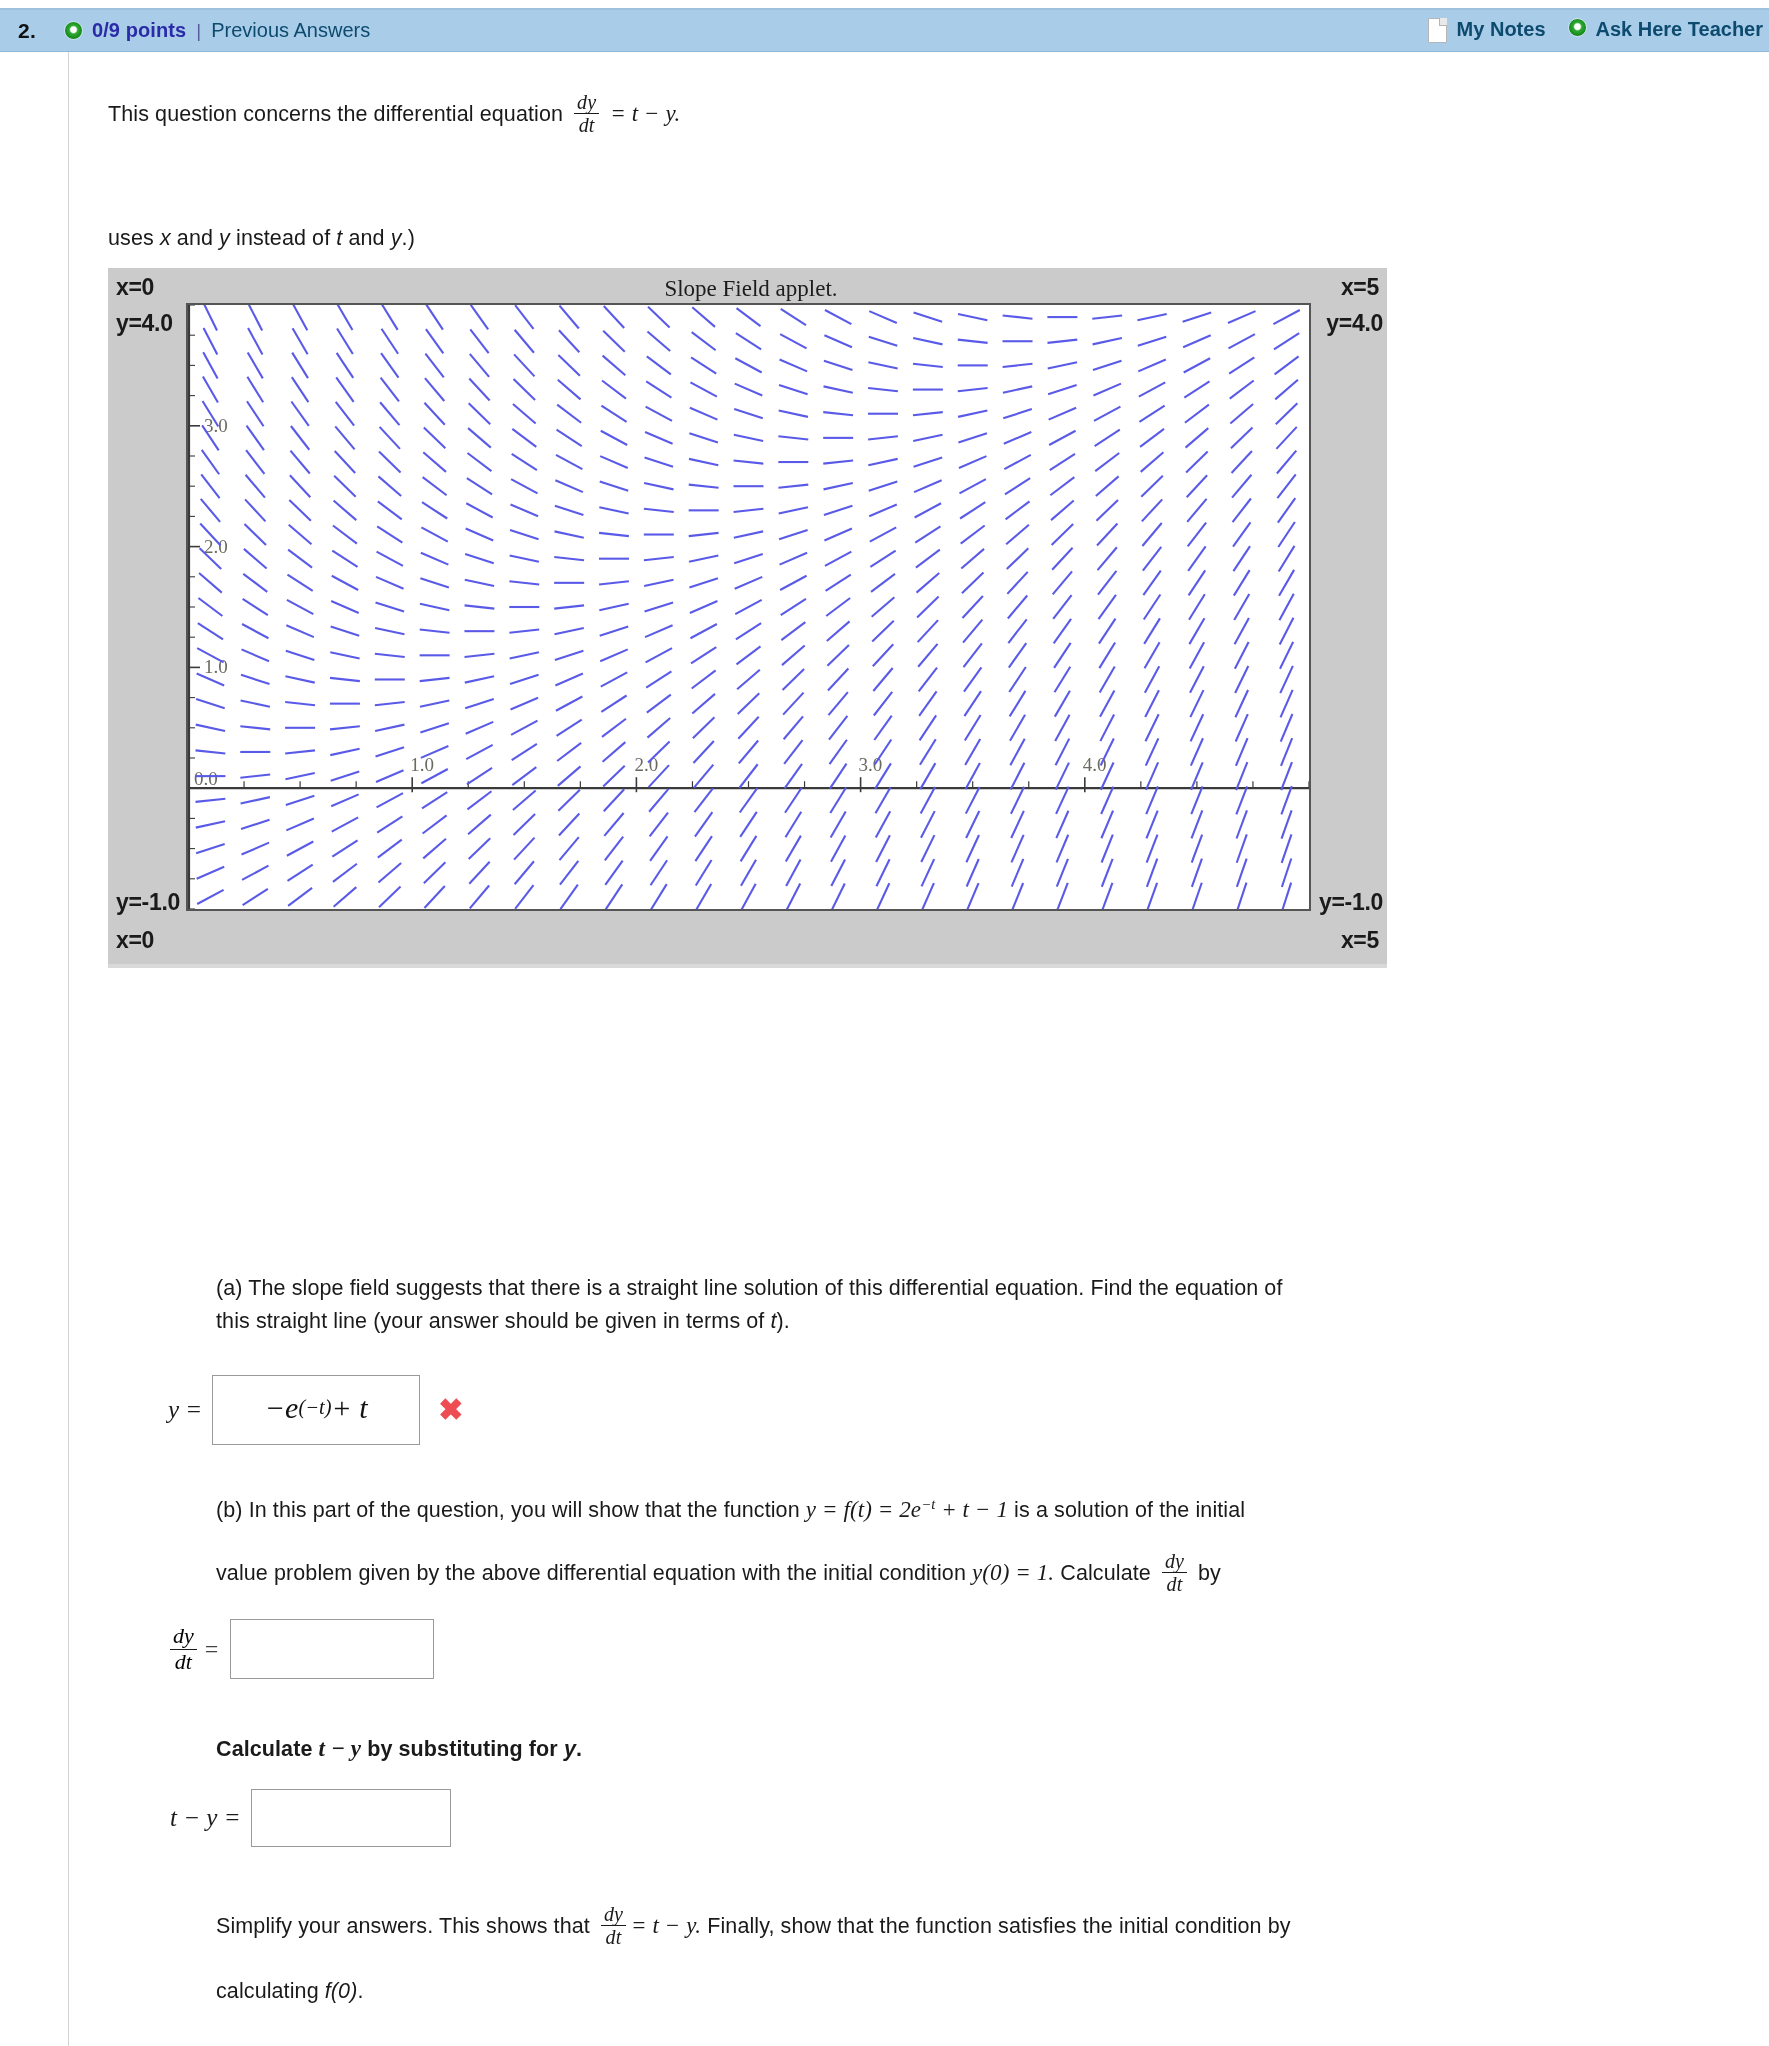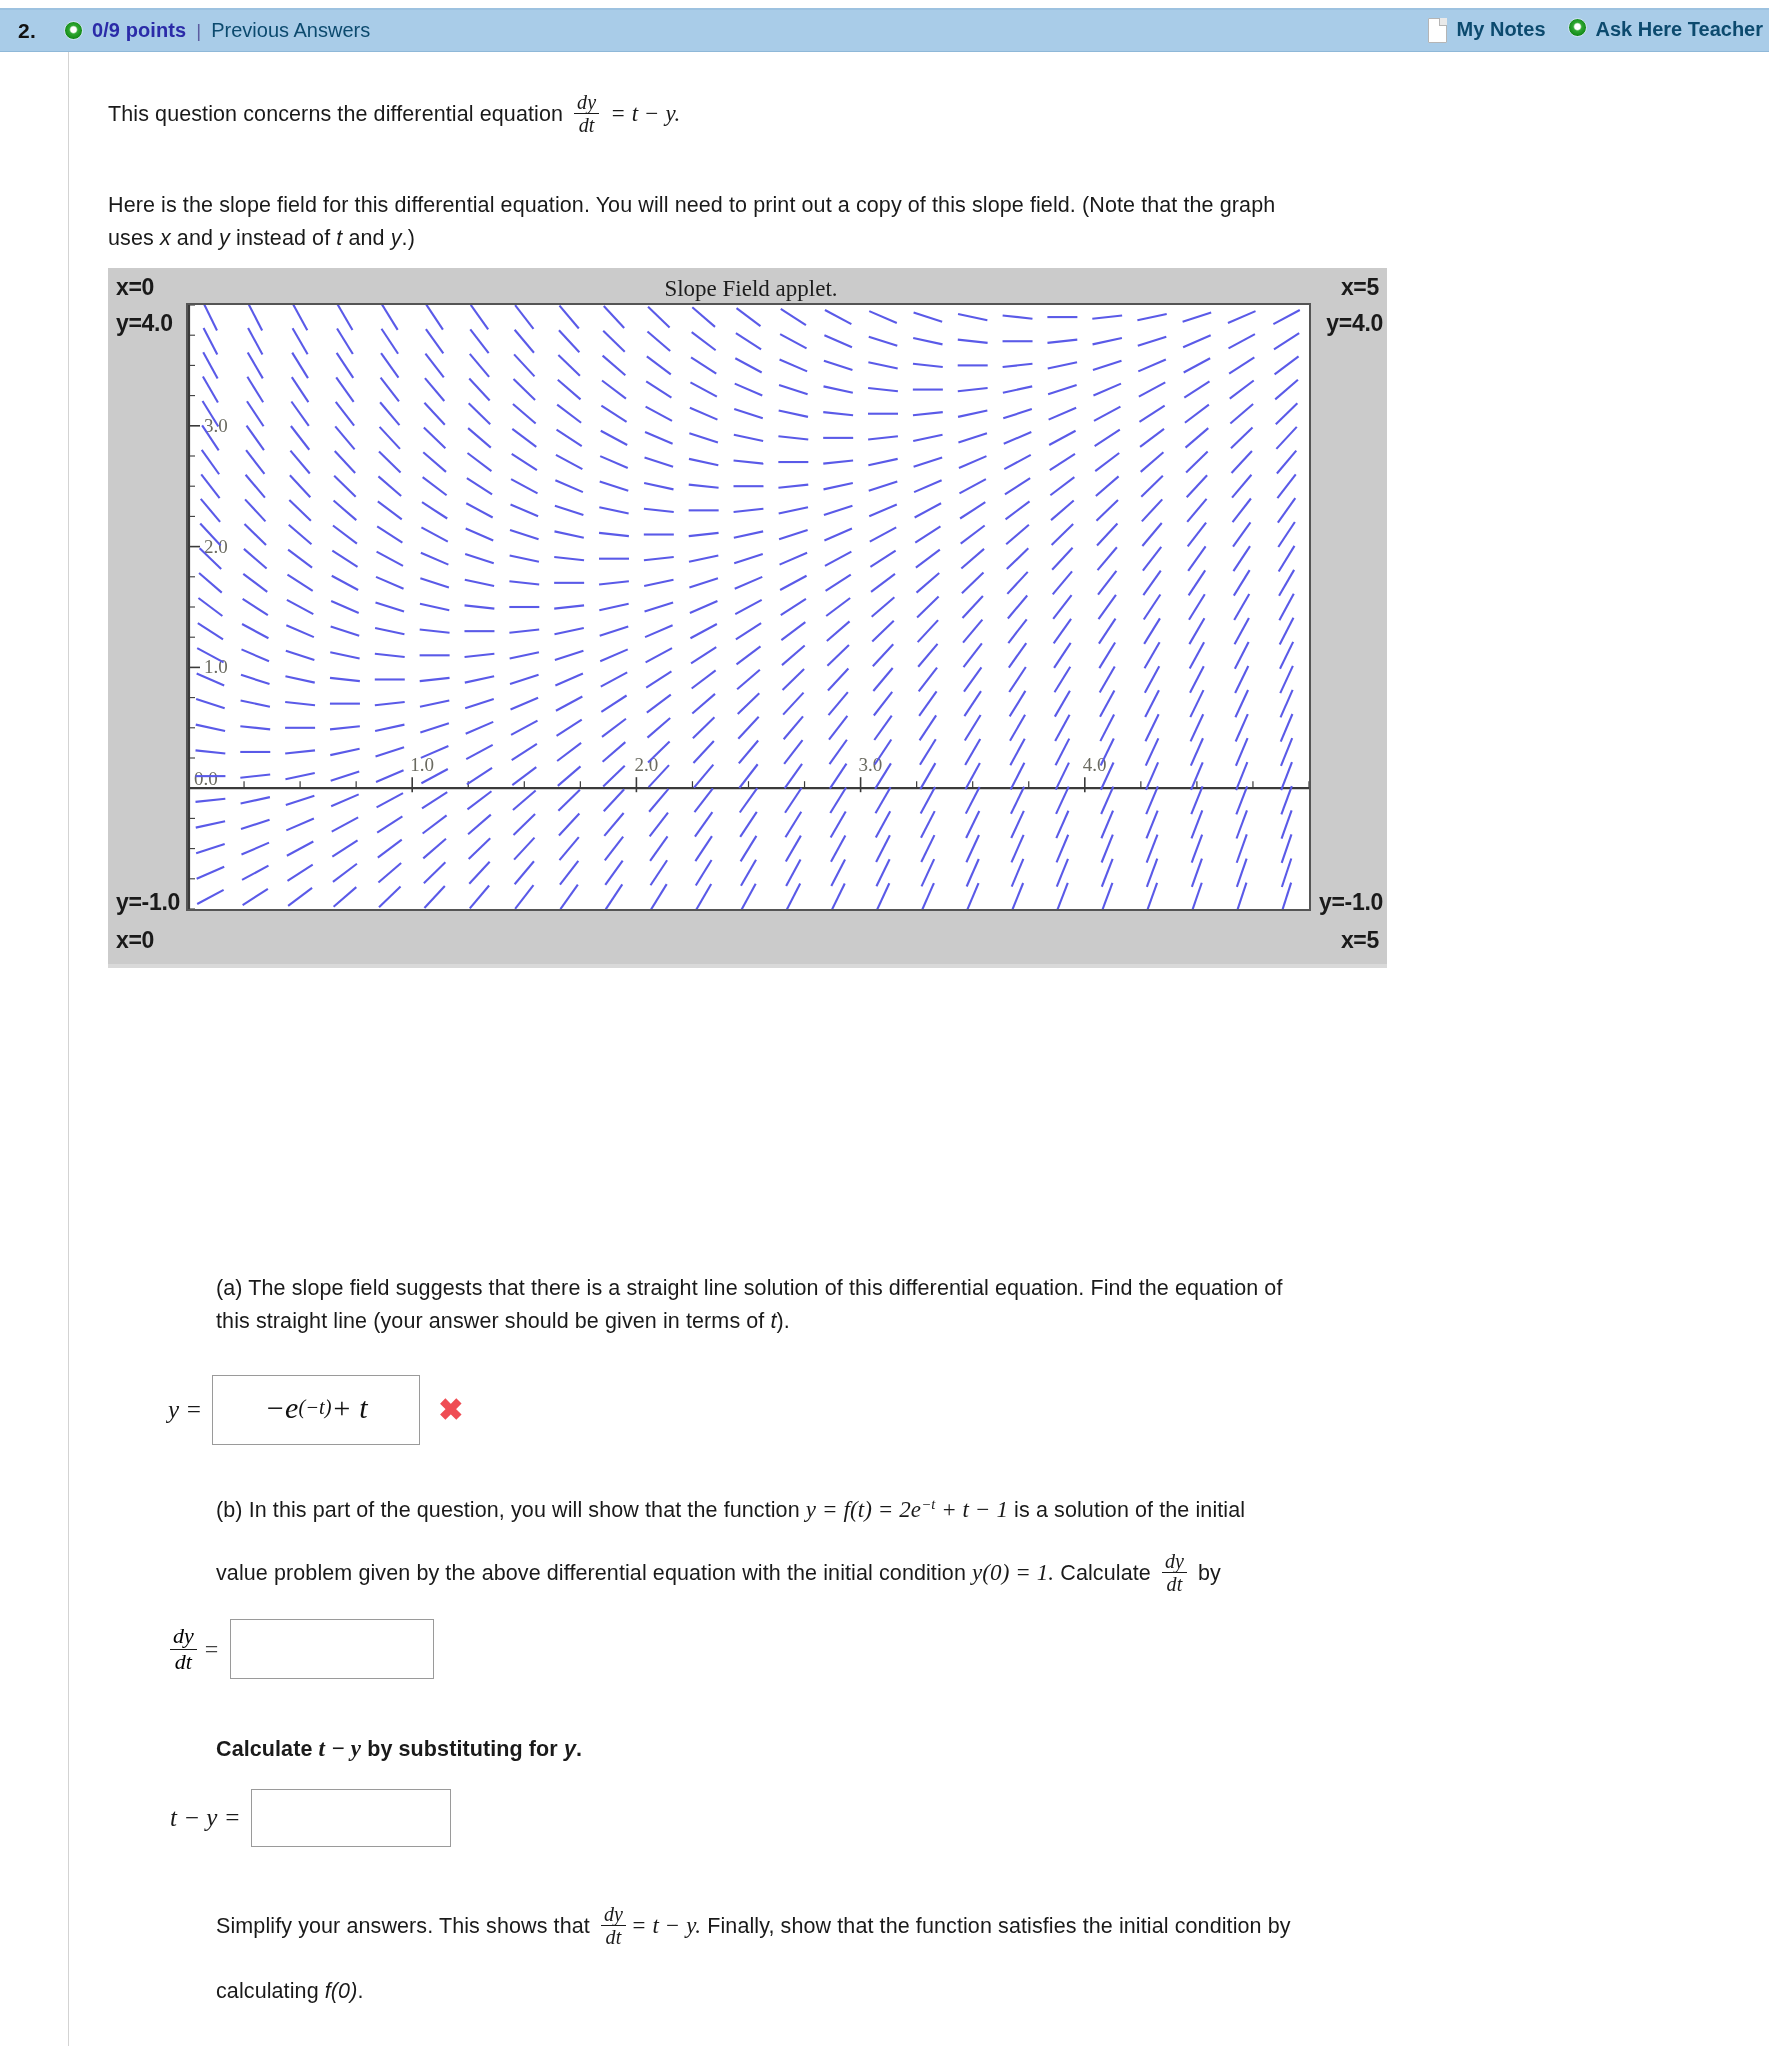--- a/index.html
+++ b/index.html
@@ -246,21 +246,21 @@
     <div class="para" style="margin-top:31px;">
       <span>This question concerns the differential equation</span>
       <span class="frac">
         <span class="num">dy</span>
         <span class="den">dt</span>
       </span>
       <span class="mathvar">= t − y.</span>
     </div>
 
     <div class="para" style="margin-top:52px; width:1600px;">
-      <span>Here is the slope field for this differential equation. You will need to print out a copy of this slope field. (Note that the graph</span><br>
+      <br>
       <span>uses </span><span class="it">x</span><span> and </span><span class="it">y</span><span> instead of </span><span class="it">t</span><span> and </span><span class="it">y</span><span>.)</span>
     </div>
 
   </div>
 
   <div class="applet">
     <div class="applet-title">Slope Field applet.</div>
     <div class="corner c-x0">x=0</div>
     <div class="corner c-y4l">y=4.0</div>
     <div class="corner c-x5">x=5</div>

